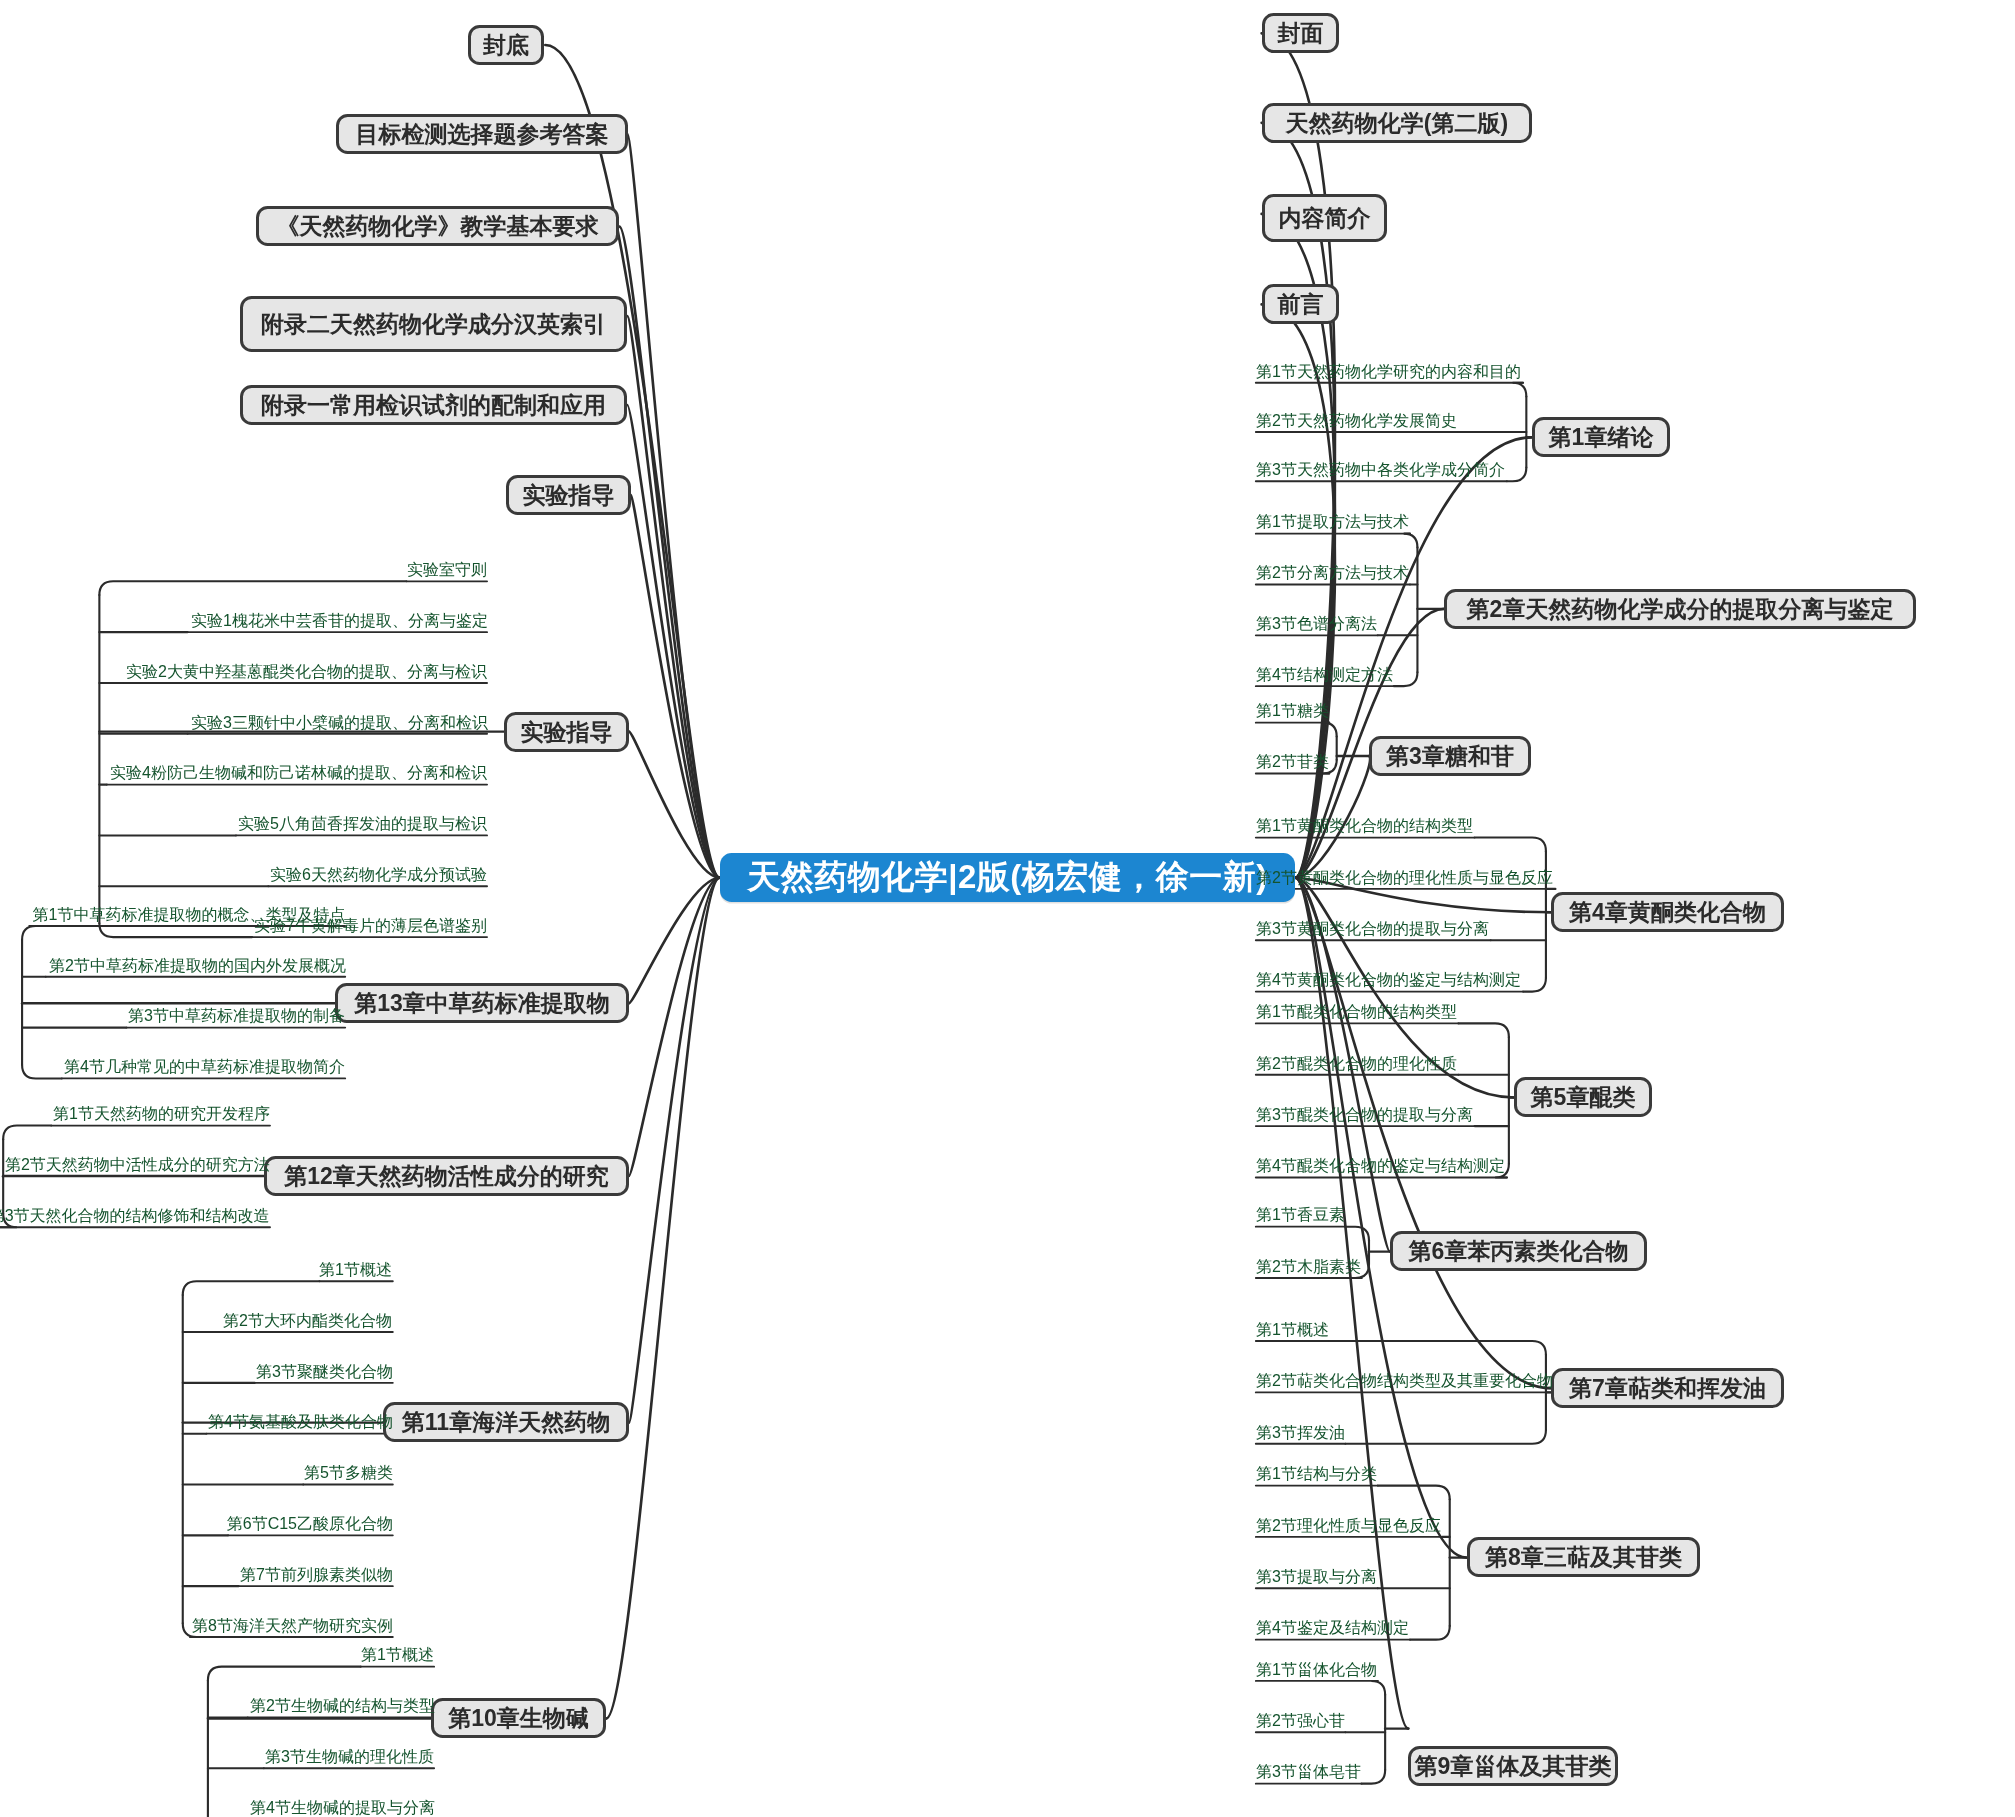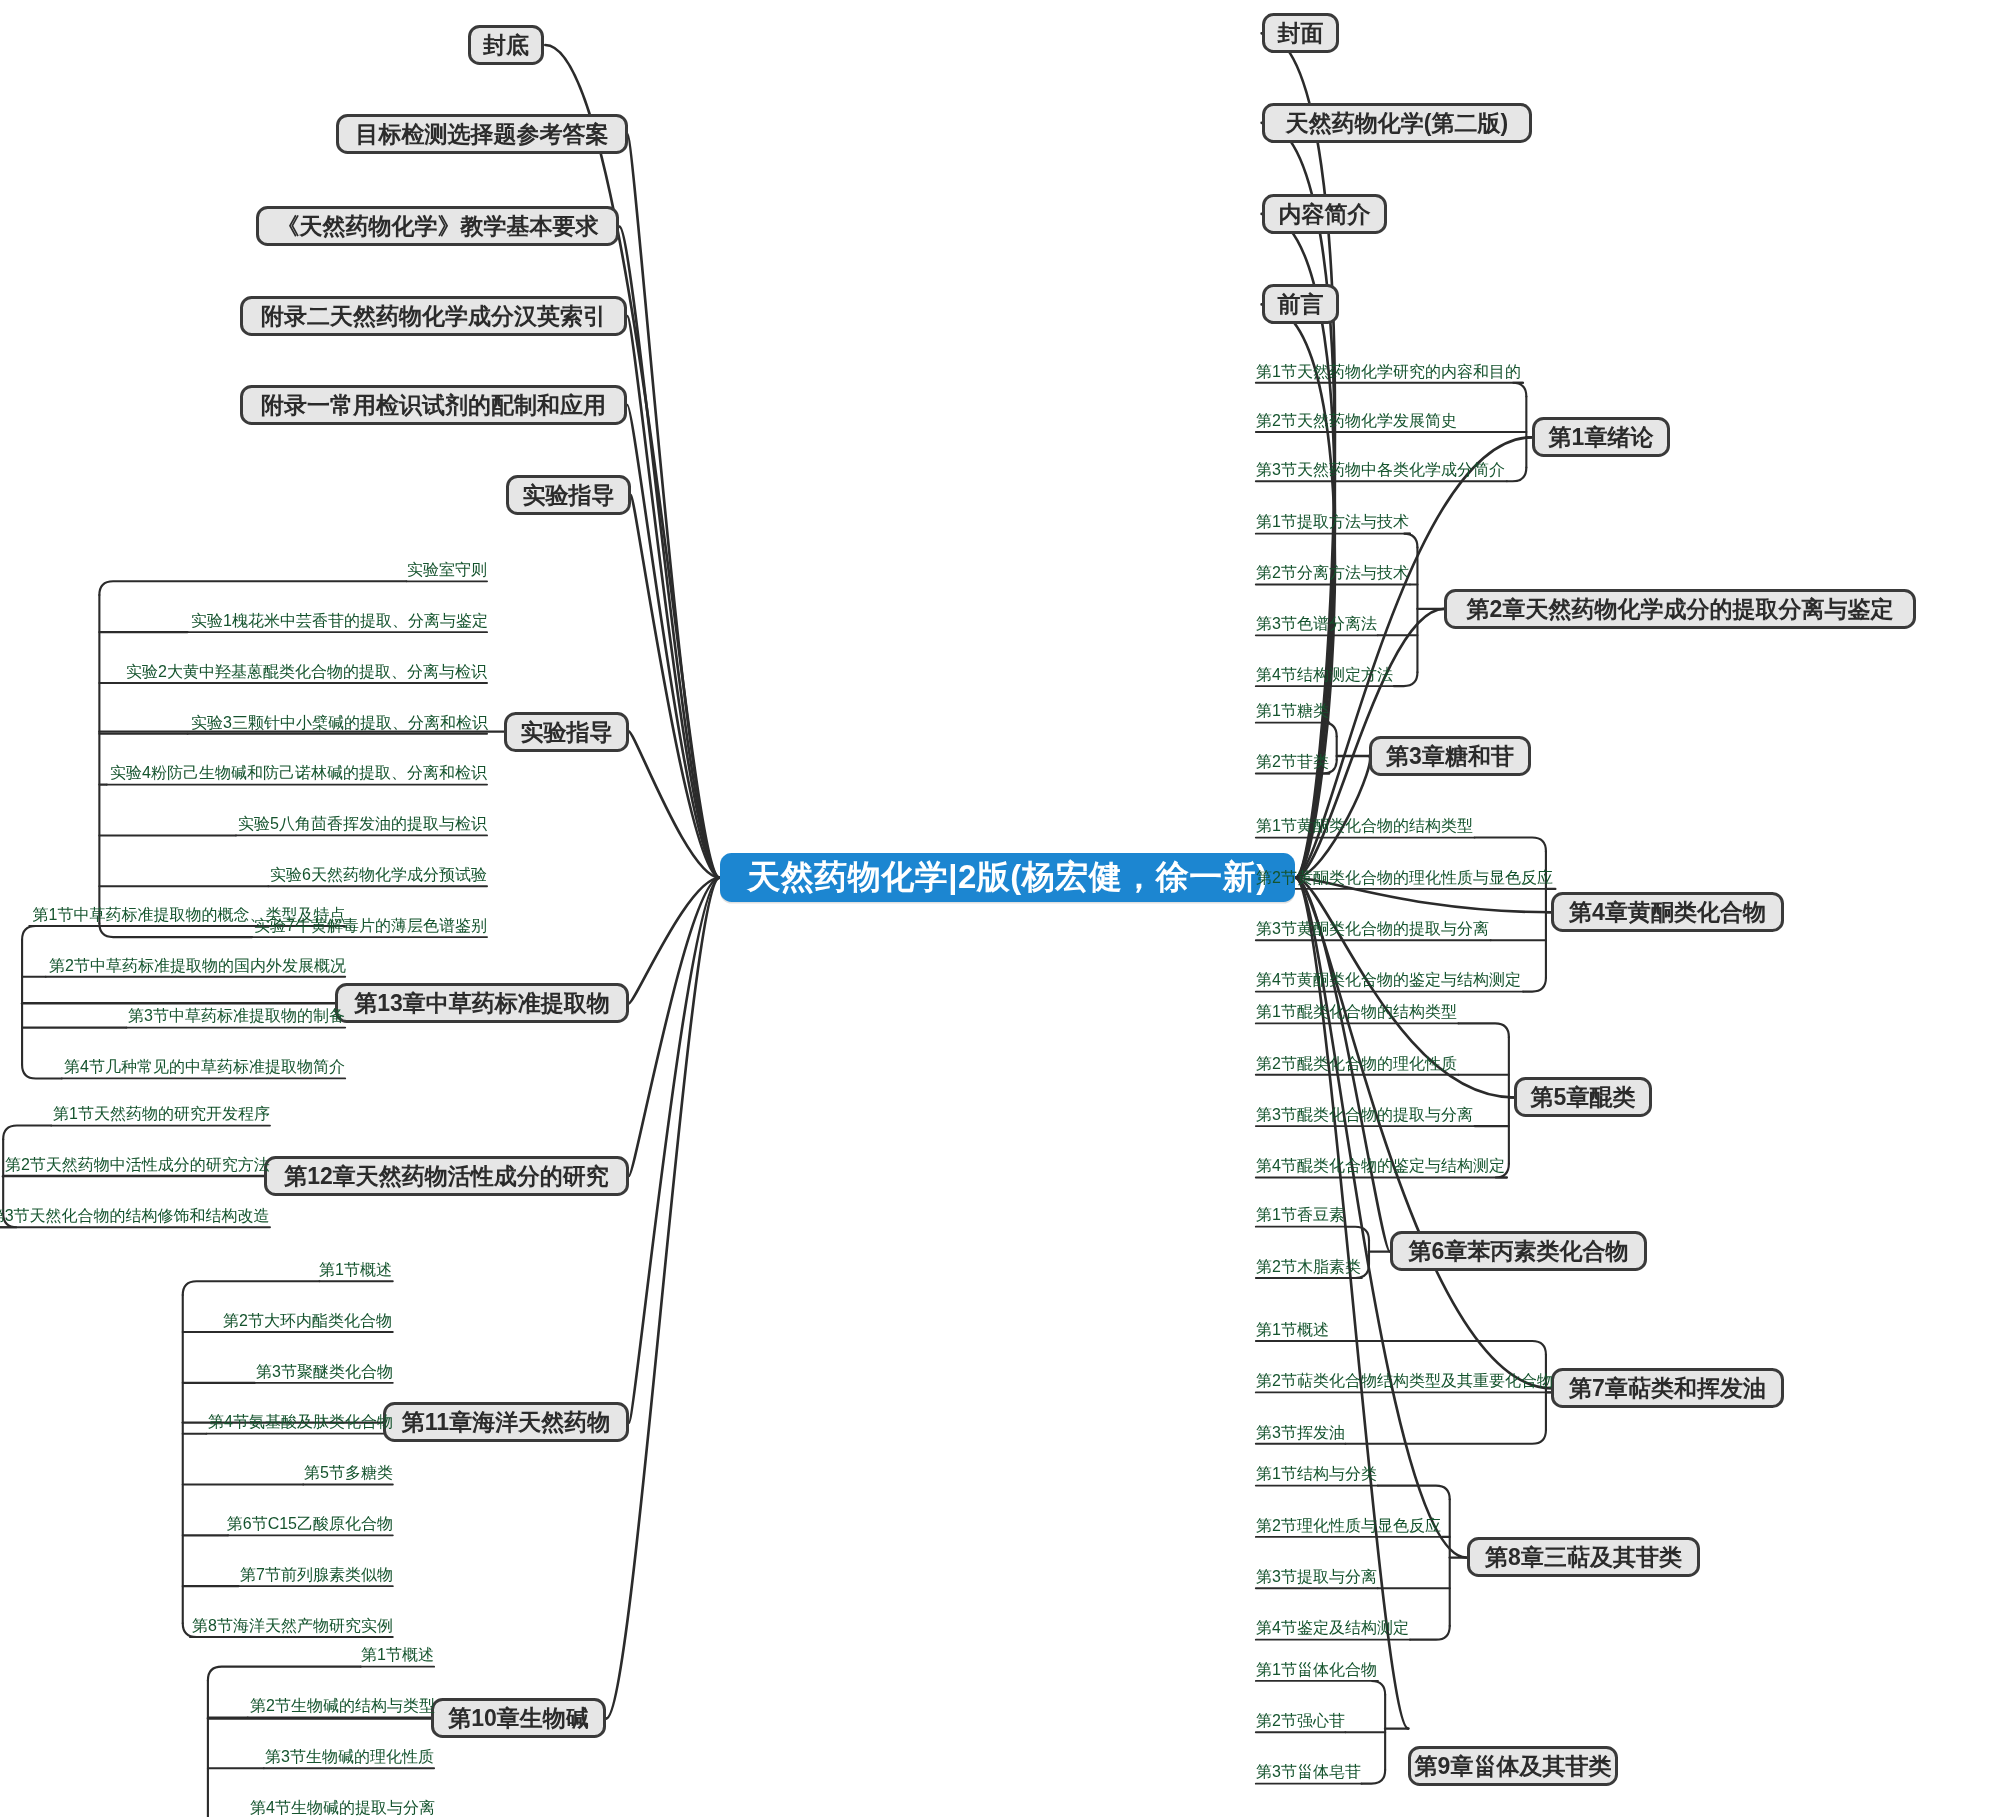--- a/index.html
+++ b/index.html
@@ -229,21 +229,21 @@
       <line x1="467.7" y1="3244" x2="392.7" y2="3244" stroke="#2b2b2b" stroke-width="4" stroke-linecap="round"></line>
       <line x1="498.2" y1="3340" x2="392.7" y2="3340" stroke="#2b2b2b" stroke-width="4" stroke-linecap="round"></line>
       <line x1="467.7" y1="3436" x2="392.7" y2="3436" stroke="#2b2b2b" stroke-width="4" stroke-linecap="round"></line>
       <path d="M 406.7 3532 L 418.7 3532 Q 392.7 3532 392.7 3506" fill="none" stroke="#2b2b2b" stroke-width="4" stroke-linecap="round"></path>
       <line x1="392.7" y1="3246" x2="1145" y2="3246" stroke="#2b2b2b" stroke-width="4.5" stroke-linecap="round"></line>
     </svg>
   <div id="nodes">
       <div class="node root-node" style="left: 720px; top: 853px; width: 575px; height: 49px;">天然药物化学|2版(杨宏健，徐一新)</div>
       <div class="node topic-node" style="left: 1262px; top: 13.2px; width: 77px; height: 40px;">封面</div>
       <div class="node topic-node" style="left: 1262px; top: 103px; width: 270px; height: 40px;">天然药物化学(第二版)</div>
-      <div class="node topic-node" style="left: 1262px; top: 194px; width: 125px; height: 40px; text-align: right;">内容简介</div>
+      <div class="node topic-node" style="left: 1262px; top: 194px; width: 125px; height: 48px; text-align: right;">内容简介</div>
       <div class="node topic-node" style="left: 1262px; top: 284px; width: 77px; height: 40px;">前言</div>
       <div class="node topic-node" style="left: 1532px; top: 417px; width: 138px; height: 40px;">第1章绪论</div>
       <div class="node leaf-node" style="left: 1256px; top: 361px; width: 267px; height: 23px;">第1节天然药物化学研究的内容和目的</div>
       <div class="node leaf-node" style="left: 1256px; top: 410px; width: 203px; height: 23px;">第2节天然药物化学发展简史</div>
       <div class="node leaf-node" style="left: 1256px; top: 459px; width: 251px; height: 23px;">第3节天然药物中各类化学成分简介</div>
       <div class="node topic-node" style="left: 1444px; top: 589px; width: 472px; height: 40px;">第2章天然药物化学成分的提取分离与鉴定</div>
       <div class="node leaf-node" style="left: 1256px; top: 511px; width: 154px; height: 23px;">第1节提取方法与技术</div>
       <div class="node leaf-node" style="left: 1256px; top: 562px; width: 154px; height: 23px;">第2节分离方法与技术</div>
       <div class="node leaf-node" style="left: 1256px; top: 613px; width: 122px; height: 23px;">第3节色谱分离法</div>
       <div class="node leaf-node" style="left: 1256px; top: 664px; width: 138px; height: 23px;">第4节结构测定方法</div>
@@ -272,21 +272,21 @@
       <div class="node leaf-node" style="left: 1256px; top: 1515px; width: 187px; height: 23px;">第2节理化性质与显色反应</div>
       <div class="node leaf-node" style="left: 1256px; top: 1566px; width: 122px; height: 23px;">第3节提取与分离</div>
       <div class="node leaf-node" style="left: 1256px; top: 1617px; width: 154px; height: 23px;">第4节鉴定及结构测定</div>
       <div class="node topic-node" style="left: 1408px; top: 1746px; width: 210px; height: 40px;">第9章甾体及其苷类</div>
       <div class="node leaf-node" style="left: 1256px; top: 1659px; width: 122px; height: 23px;">第1节甾体化合物</div>
       <div class="node leaf-node" style="left: 1256px; top: 1710px; width: 90px; height: 23px;">第2节强心苷</div>
       <div class="node leaf-node" style="left: 1256px; top: 1761px; width: 106px; height: 23px;">第3节甾体皂苷</div>
       <div class="node topic-node" style="left: 468px; top: 25px; width: 76px; height: 40px;">封底</div>
       <div class="node topic-node" style="left: 336px; top: 114px; width: 292px; height: 40px;">目标检测选择题参考答案</div>
       <div class="node topic-node" style="left: 256px; top: 206px; width: 363px; height: 40px;">《天然药物化学》教学基本要求</div>
-      <div class="node topic-node" style="left: 240px; top: 296px; width: 387px; height: 40px;">附录二天然药物化学成分汉英索引</div>
+      <div class="node topic-node" style="left: 240px; top: 296px; width: 387px; height: 56px;">附录二天然药物化学成分汉英索引</div>
       <div class="node topic-node" style="left: 240px; top: 385px; width: 387px; height: 40px;">附录一常用检识试剂的配制和应用</div>
       <div class="node topic-node" style="left: 506px; top: 475px; width: 125px; height: 40px;">实验指导</div>
       <div class="node topic-node" style="left: 504px; top: 712px; width: 125px; height: 40px;">实验指导</div>
       <div class="node leaf-node ralign" style="left: 406px; top: 559px; width: 81px; height: 23px;">实验室守则</div>
       <div class="node leaf-node ralign" style="left: 188px; top: 610px; width: 300px; height: 23px;">实验1槐花米中芸香苷的提取、分离与鉴定</div>
       <div class="node leaf-node ralign" style="left: 123px; top: 661px; width: 364px; height: 23px;">实验2大黄中羟基蒽醌类化合物的提取、分离与检识</div>
       <div class="node leaf-node ralign" style="left: 188px; top: 712px; width: 300px; height: 23px;">实验3三颗针中小檗碱的提取、分离和检识</div>
       <div class="node leaf-node ralign" style="left: 107px; top: 762px; width: 380px; height: 23px;">实验4粉防己生物碱和防己诺林碱的提取、分离和检识</div>
       <div class="node leaf-node ralign" style="left: 236px; top: 813px; width: 251px; height: 23px;">实验5八角茴香挥发油的提取与检识</div>
       <div class="node leaf-node ralign" style="left: 268px; top: 864px; width: 219px; height: 23px;">实验6天然药物化学成分预试验</div>

